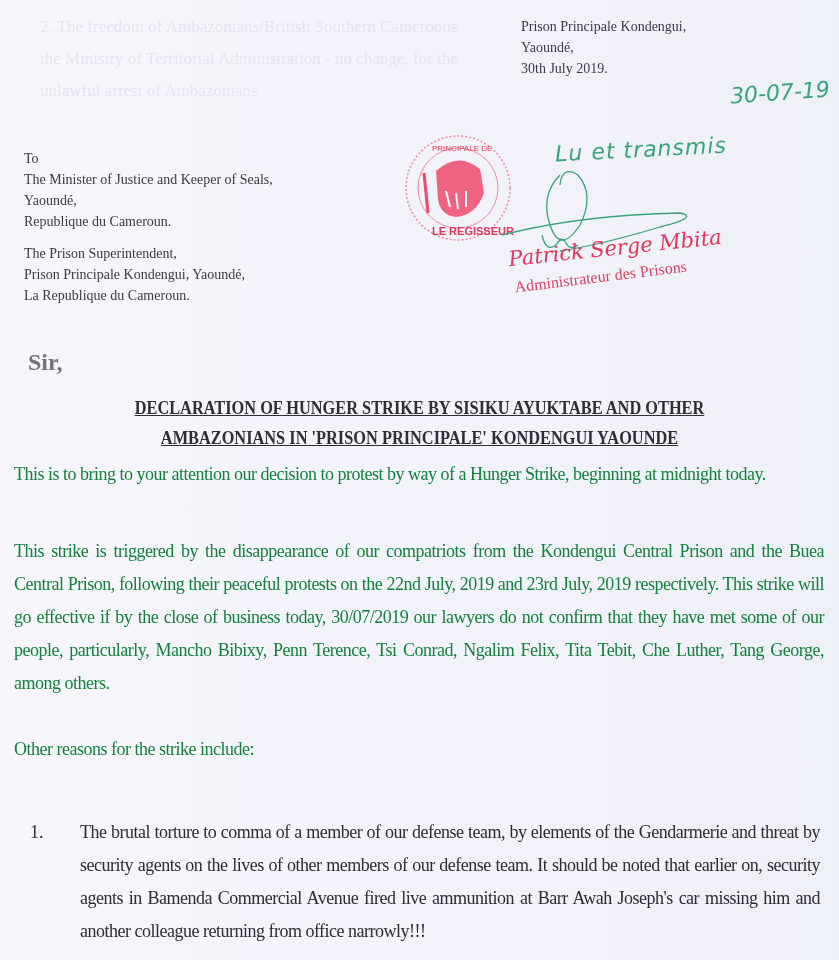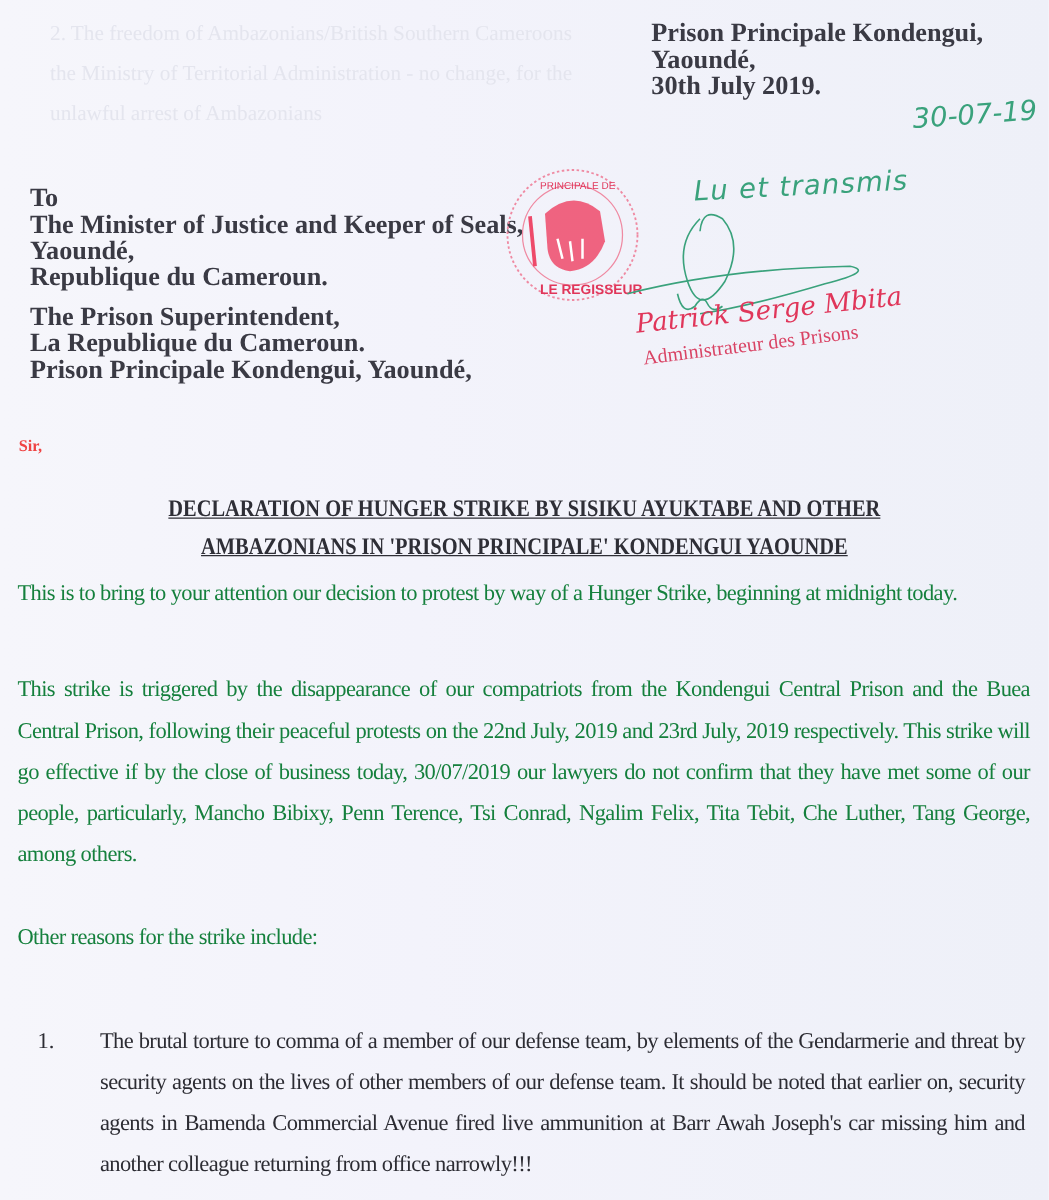--- a/index.html
+++ b/index.html
@@ -5,25 +5,25 @@
   html, body { margin:0; padding:0; }
   body {
     width:839px; height:960px; overflow:hidden; position:relative;
     background: linear-gradient(90deg, #f6f6fb 0%, #f3f3fb 40%, #eef0f8 100%);
     font-family: "Liberation Serif", serif; color:#2c2c33;
   }
   .ghost {
     position:absolute; color:#e4e5ee; font-size:17px; line-height:33px;
     font-family:"Liberation Serif", serif; white-space:nowrap; pointer-events:none;
   }
-  .addr-block { position:absolute; font-weight:bold; font-size:21px; line-height:21px; color:#3a3a44; }
+  .addr-block { position:absolute; font-weight:normal; font-size:14px; line-height:21px; color:#3a3a44; }
   .sender { left:521px; top:16px; }
   .recipient { left:24px; top:114px;margin-top:34px; }
   .through { left:24px; top:243px; }
-  .salutation { position:absolute; left:15px; top:349px; font-weight:bold; font-size:13px; color:#ef4444; }
+  .salutation { position:absolute; left:28px; top:349px; font-weight:bold; font-size:24px; color:#737373; }
   .title {
     position:absolute; left:0; width:839px; top:393px; text-align:center;
     font-weight:bold; font-size:19px; line-height:30px; color:#2e2e36;
     text-decoration:underline; transform:scaleX(0.86); transform-origin:center;
   }
   .para {
     position:absolute; left:14px; width:810px; font-size:18px; line-height:33px;
     text-align:justify; color:#15803d;
     font-family:"Liberation Serif", serif;
   }
@@ -91,22 +91,22 @@
   <path d="M2 70 Q80 50 180 48 Q200 52 160 62 Q100 80 60 86" fill="none" stroke="#3aa27c" stroke-width="1.3"></path>
   <path d="M60 10 Q40 30 50 60 Q60 90 80 60 Q95 30 78 10 Q62 0 60 20" fill="none" stroke="#3aa27c" stroke-width="1.3"></path>
   <path d="M42 70 Q46 88 56 80 Q62 70 66 78 Q70 86 78 80" fill="none" stroke="#3aa27c" stroke-width="1.3"></path>
 </svg>
 
 <div class="seal-name">Patrick Serge Mbita</div>
 <div class="seal-role">Administrateur des Prisons</div>
 
 <div class="addr-block through">
   <div>The Prison Superintendent,</div>
+  <div>Prison Principale Kondengui, Yaoundé,</div>
   <div>La Republique du Cameroun.</div>
-  <div>Prison Principale Kondengui, Yaoundé,</div>
 </div>
 
 <div class="salutation">Sir,</div>
 
 <div class="title">
   <div>DECLARATION OF HUNGER STRIKE BY SISIKU AYUKTABE AND OTHER</div>
   <div>AMBAZONIANS IN 'PRISON PRINCIPALE' KONDENGUI YAOUNDE</div>
 </div>
 
 <div class="para c p1">This is to bring to your attention our decision to protest by way of a Hunger Strike, beginning at midnight today.</div>

